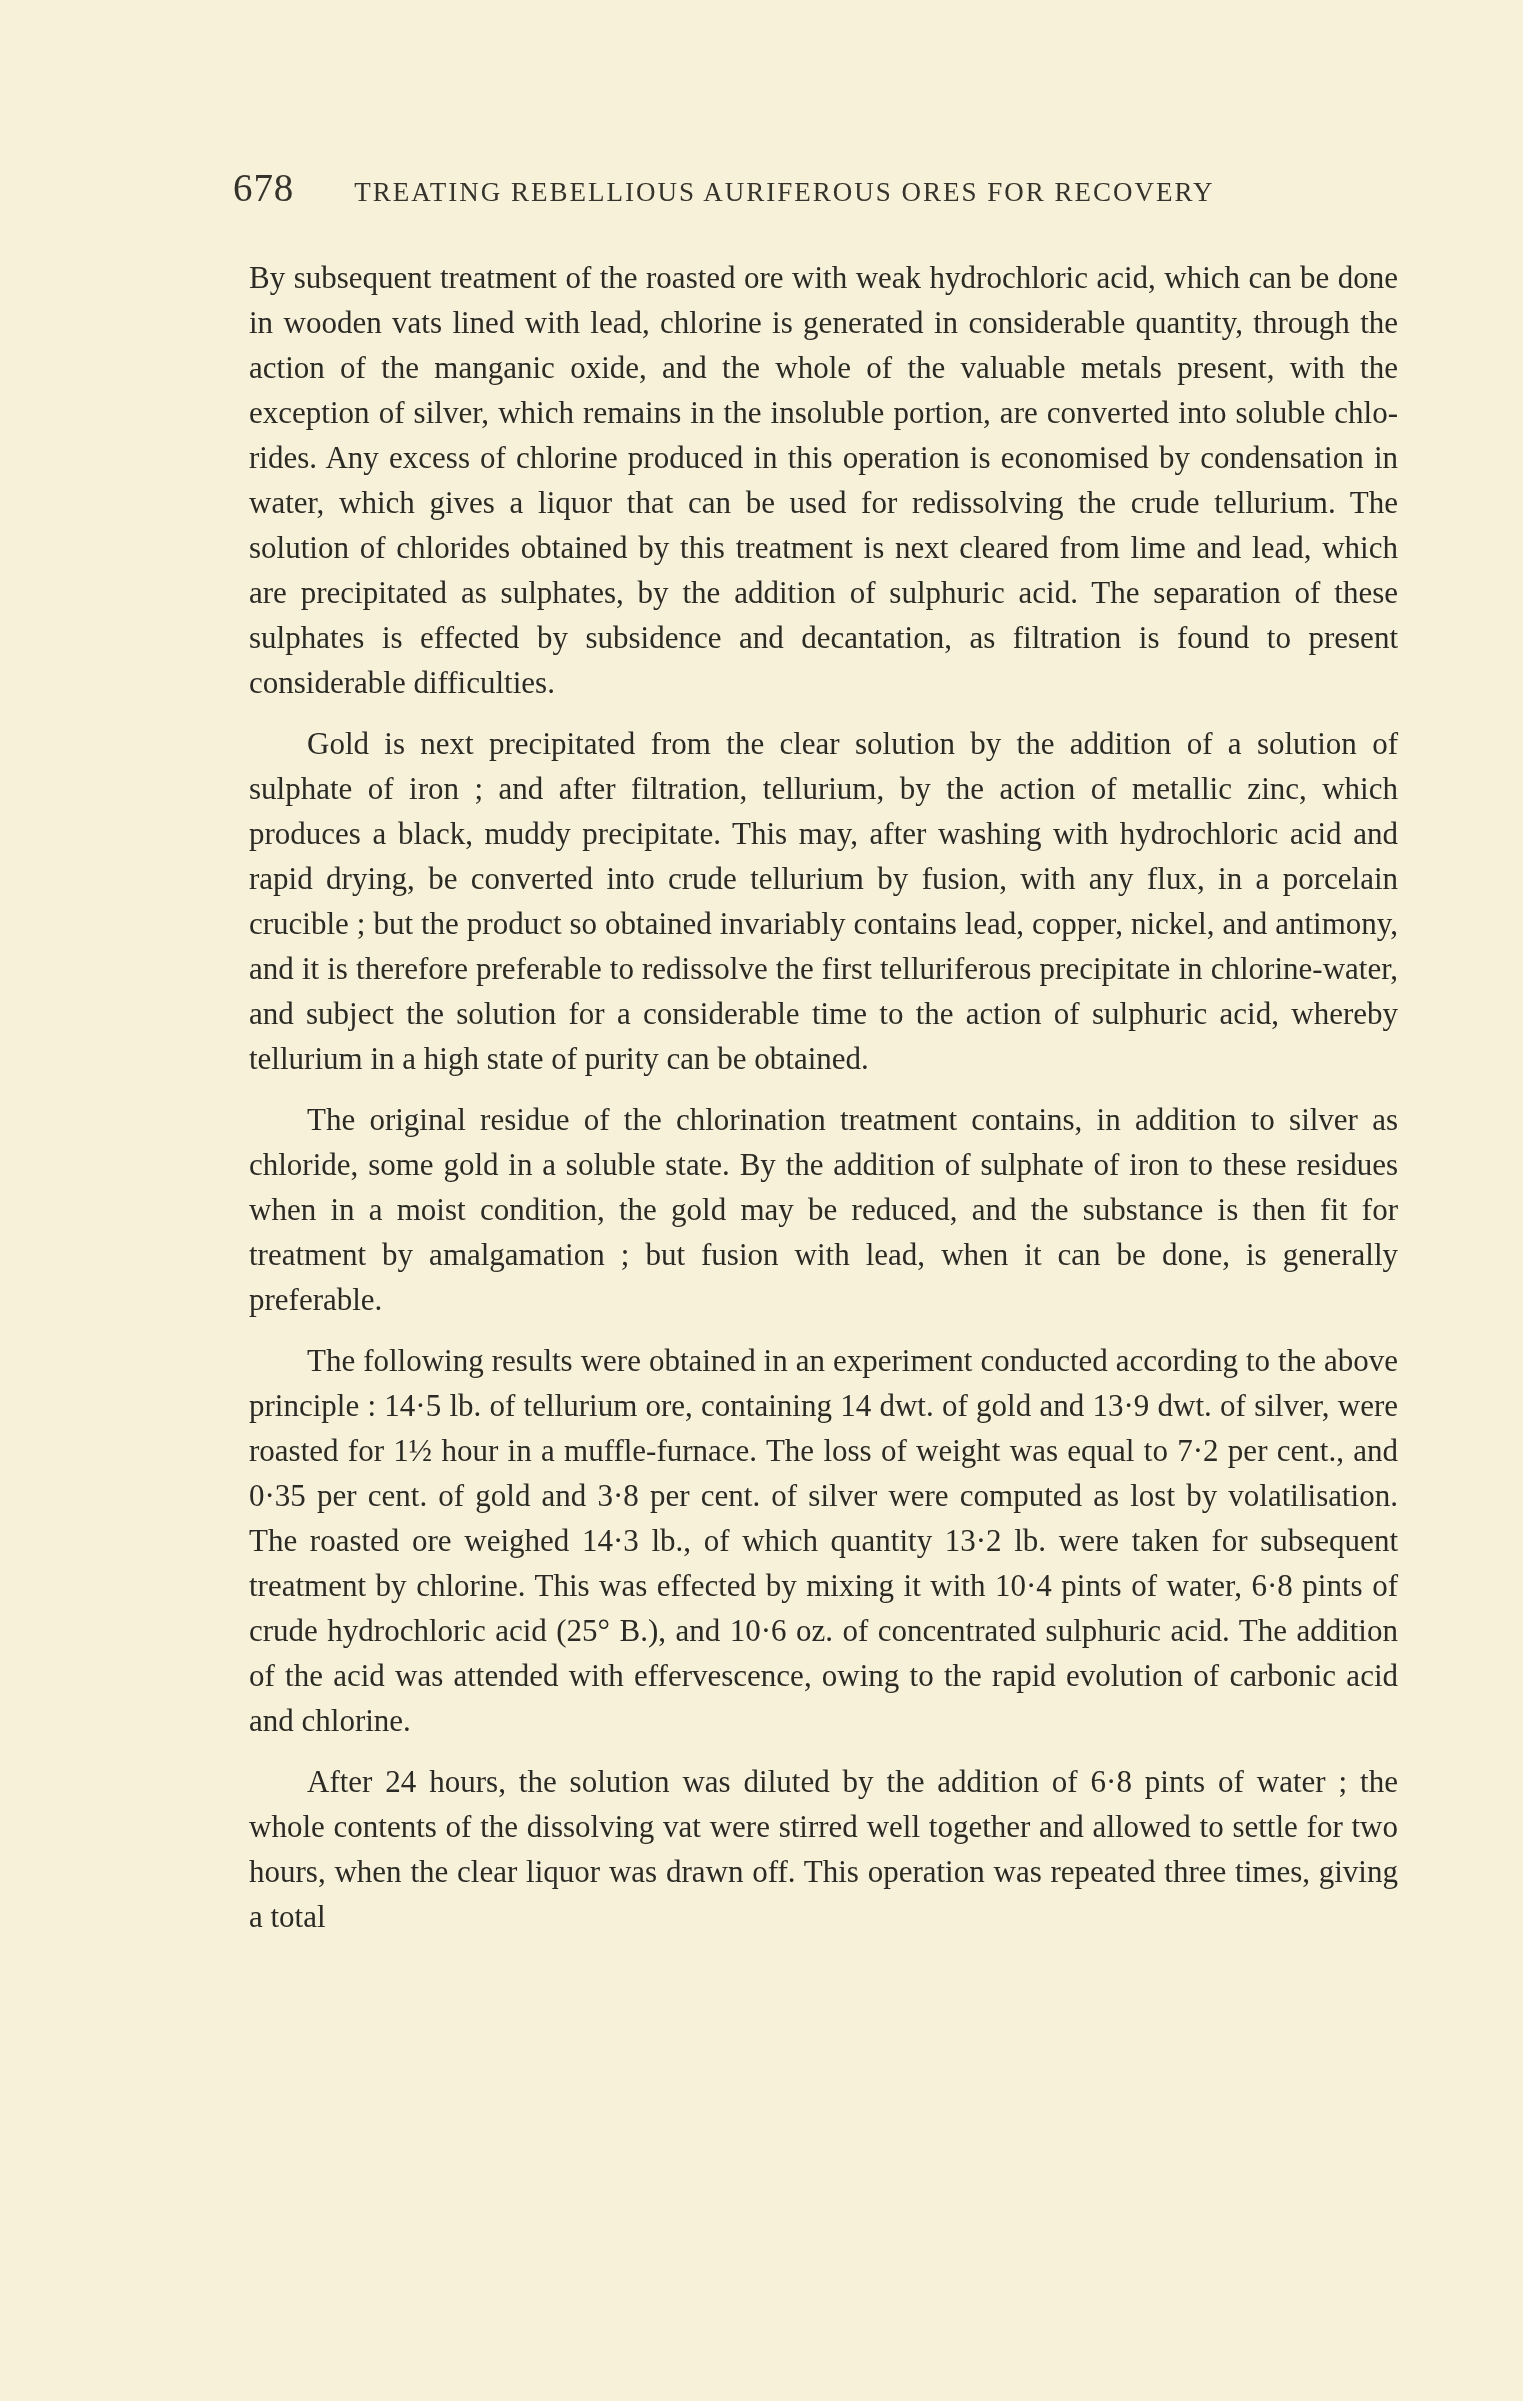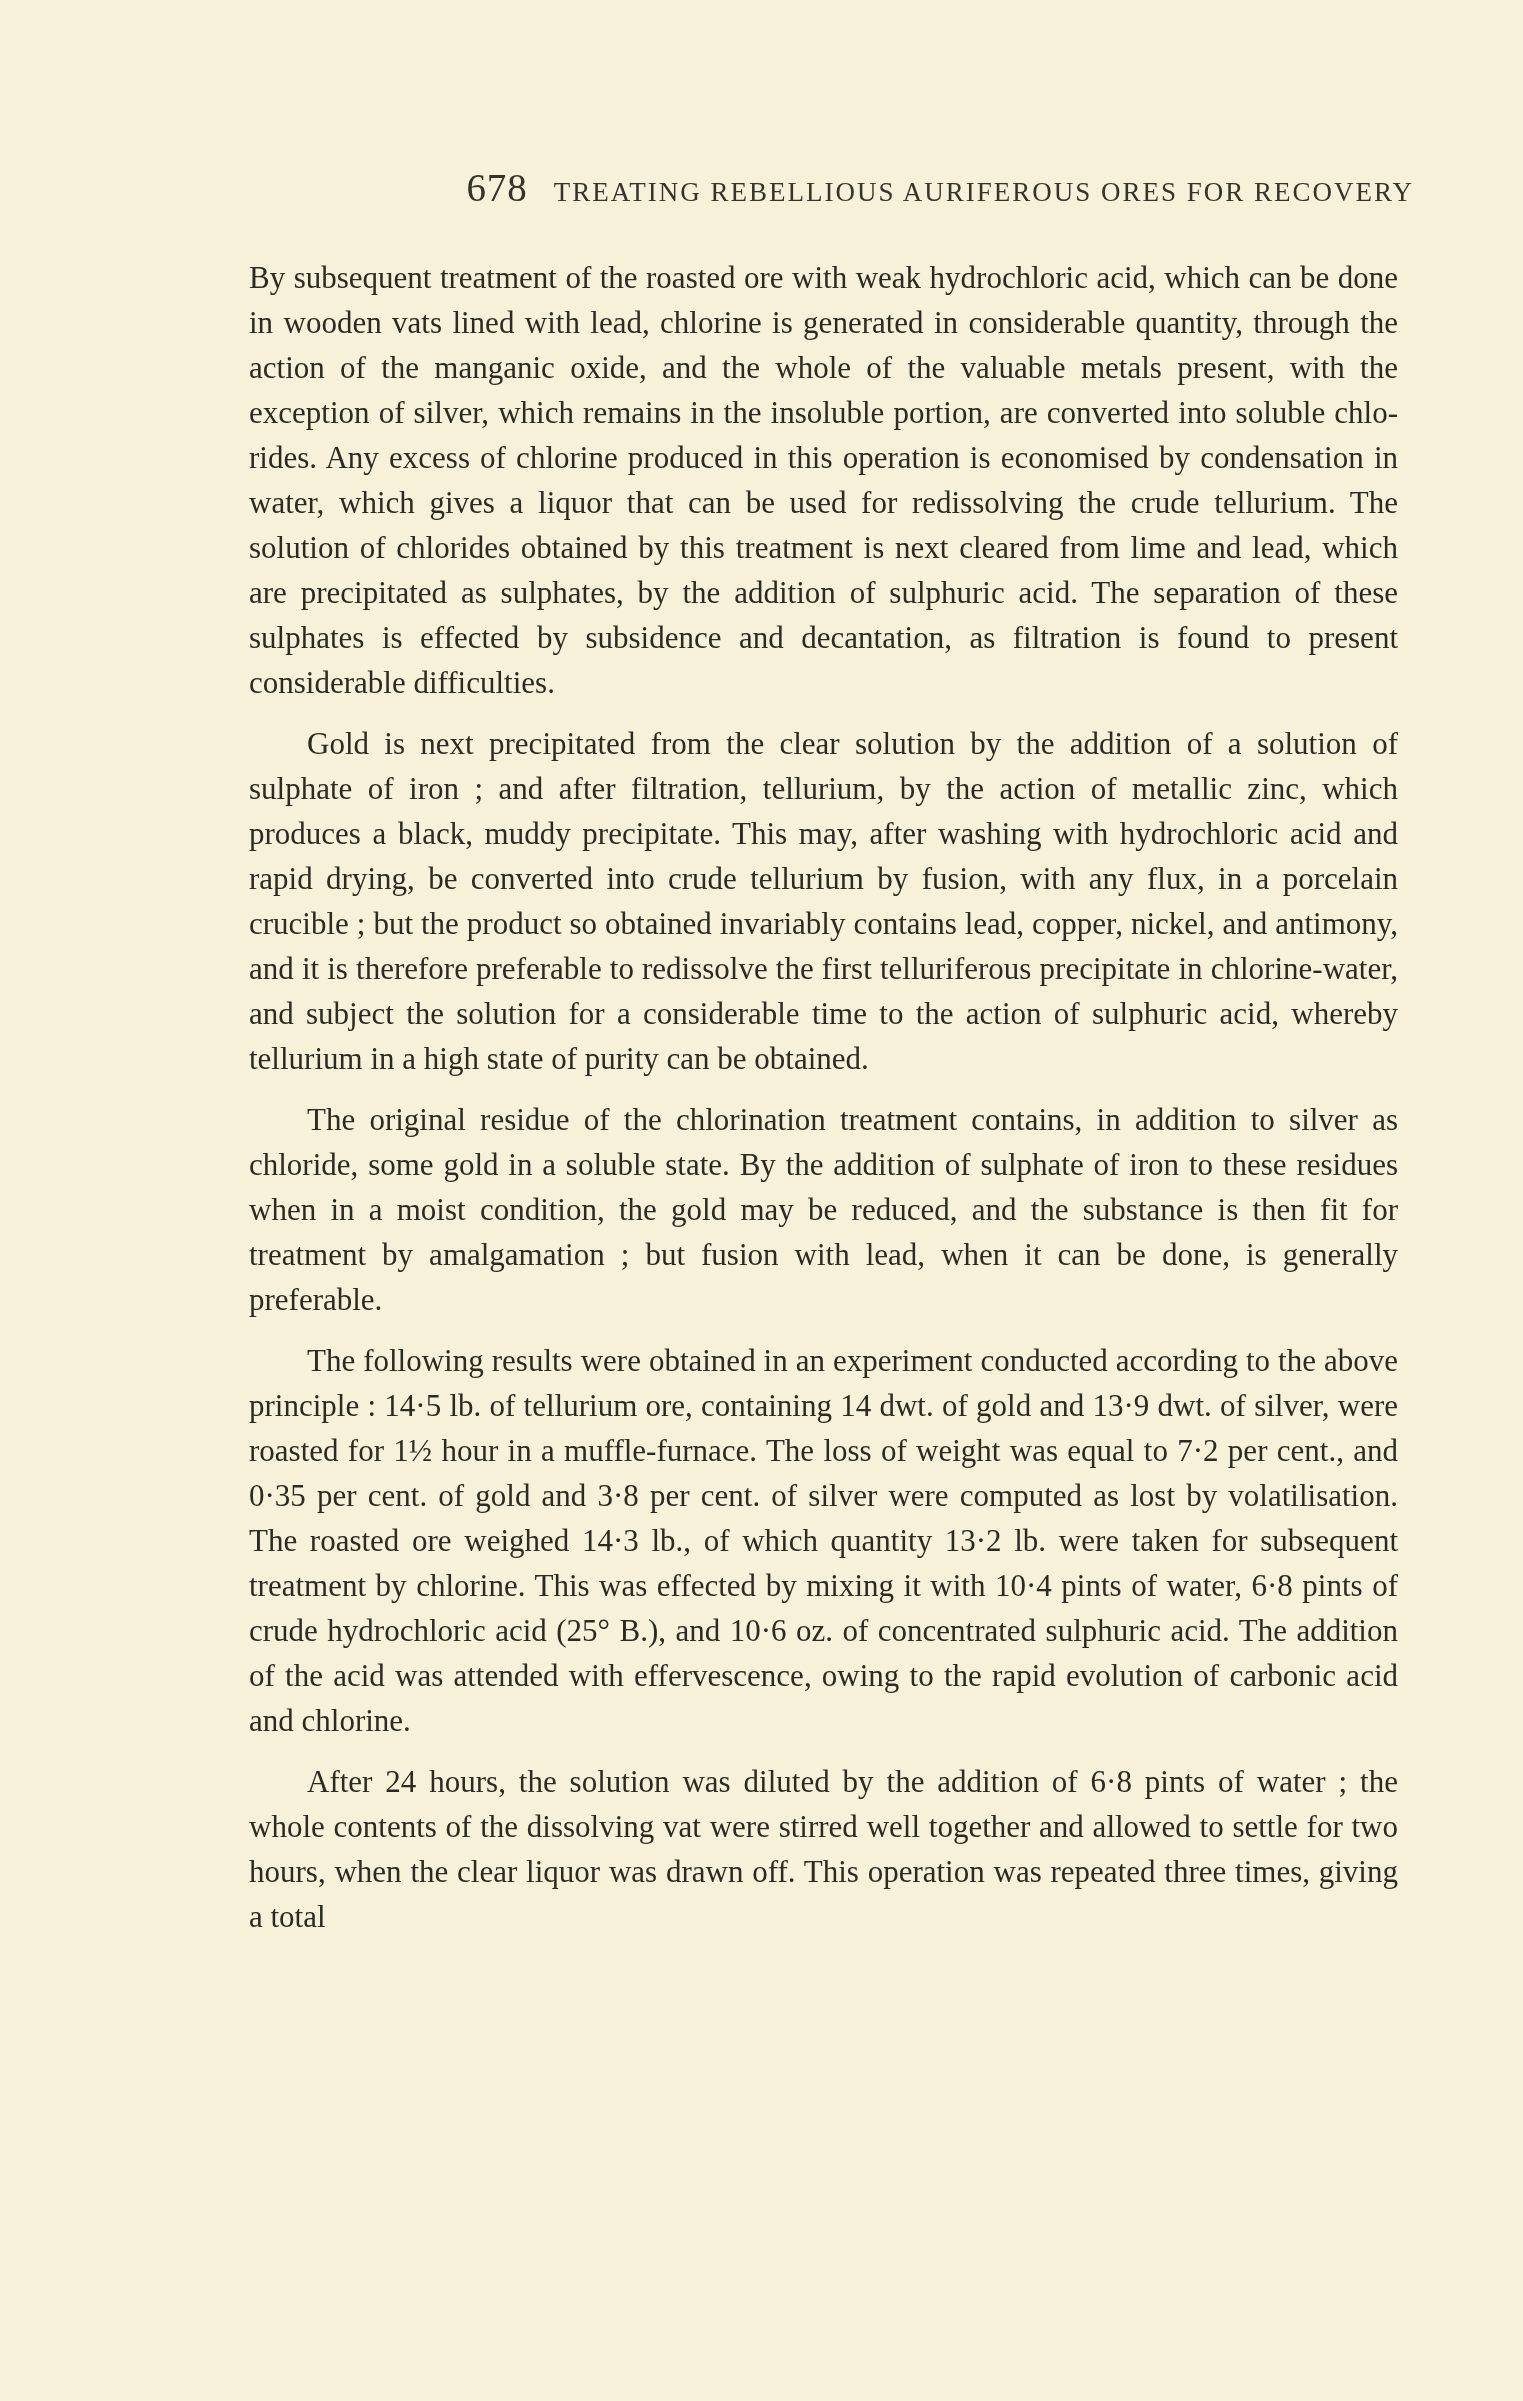--- a/index.html
+++ b/index.html
@@ -14,32 +14,32 @@
   .page {
     position: absolute;
     left: 233px; top: 165px;
     width: 1181px;
   }
   .running-head {
     display: flex;
     align-items: baseline;
     height: 53px;
     margin-bottom: 37px;
-    justify-content: flex-end;
   }
   .page-number {
     font-size: 39px;
     letter-spacing: 0.9px;
     margin-right: 26px;
     color: #35332b;
   }
   .running-title {
     font-size: 27px;
     letter-spacing: 2px;
     color: #35332b;
+    margin-left: 34px;
   }
   .body-text {
     font-size: 31px;
     line-height: 45px;
     text-align: justify;
     hyphens: manual;
   }
   .body-text p {
     margin: 16px;
     text-indent: 0;

